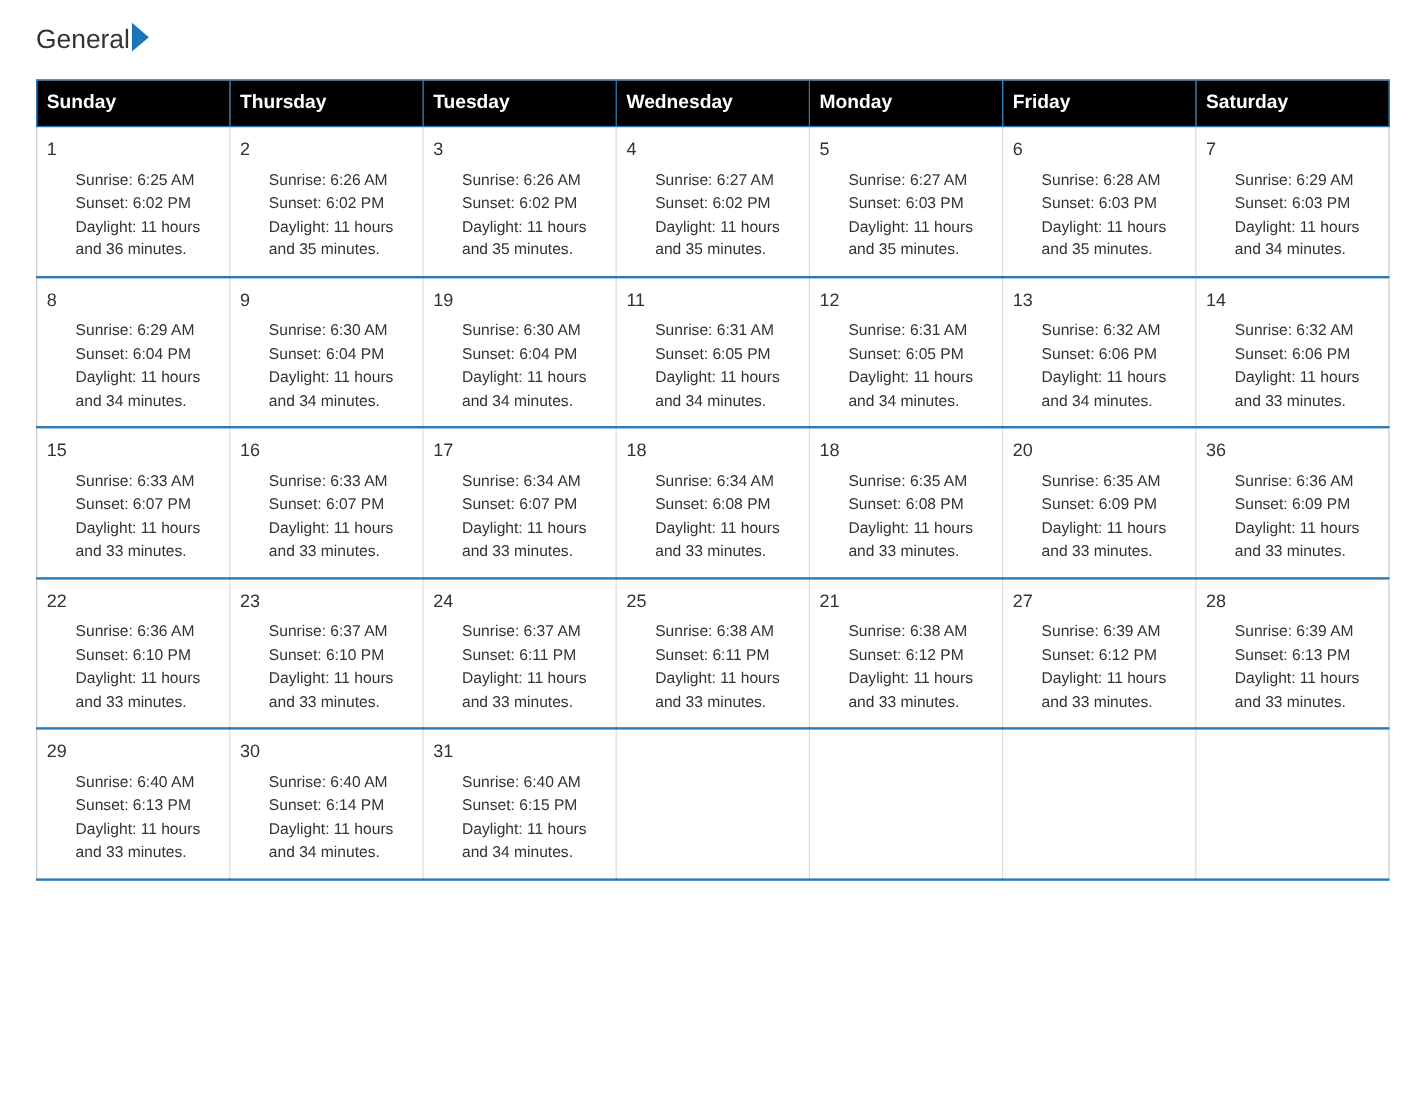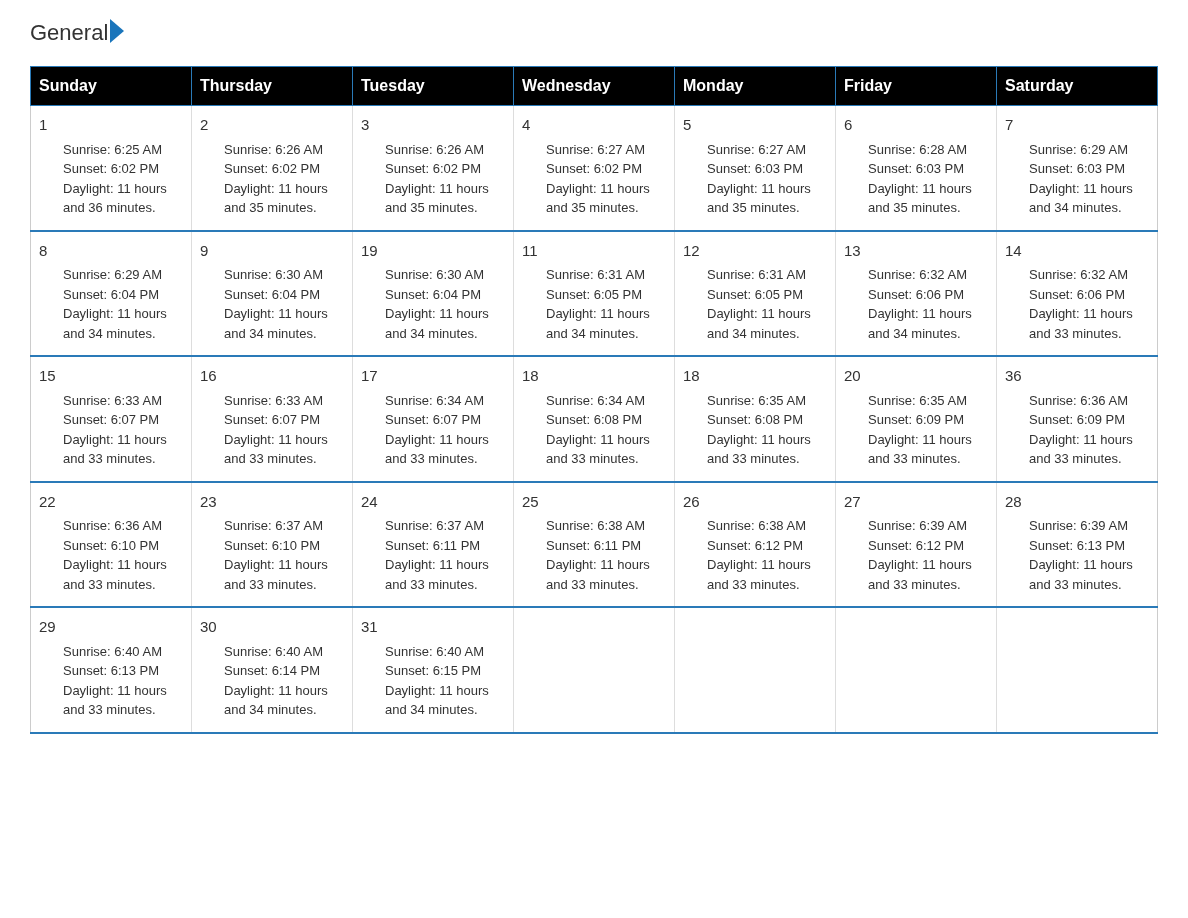--- a/index.html
+++ b/index.html
@@ -240,21 +240,21 @@
         </td>
         <td>
           <span class="day-number">24</span>
           <div class="day-info">Sunrise: 6:37 AM<br>Sunset: 6:11 PM<br>Daylight: 11 hours<br>and 33 minutes.</div>
         </td>
         <td>
           <span class="day-number">25</span>
           <div class="day-info">Sunrise: 6:38 AM<br>Sunset: 6:11 PM<br>Daylight: 11 hours<br>and 33 minutes.</div>
         </td>
         <td>
-          <span class="day-number">26</span>
+          <span class="day-number">21</span>
           <div class="day-info">Sunrise: 6:38 AM<br>Sunset: 6:12 PM<br>Daylight: 11 hours<br>and 33 minutes.</div>
         </td>
         <td>
           <span class="day-number">27</span>
           <div class="day-info">Sunrise: 6:39 AM<br>Sunset: 6:12 PM<br>Daylight: 11 hours<br>and 33 minutes.</div>
         </td>
         <td>
           <span class="day-number">28</span>
           <div class="day-info">Sunrise: 6:39 AM<br>Sunset: 6:13 PM<br>Daylight: 11 hours<br>and 33 minutes.</div>
         </td>

